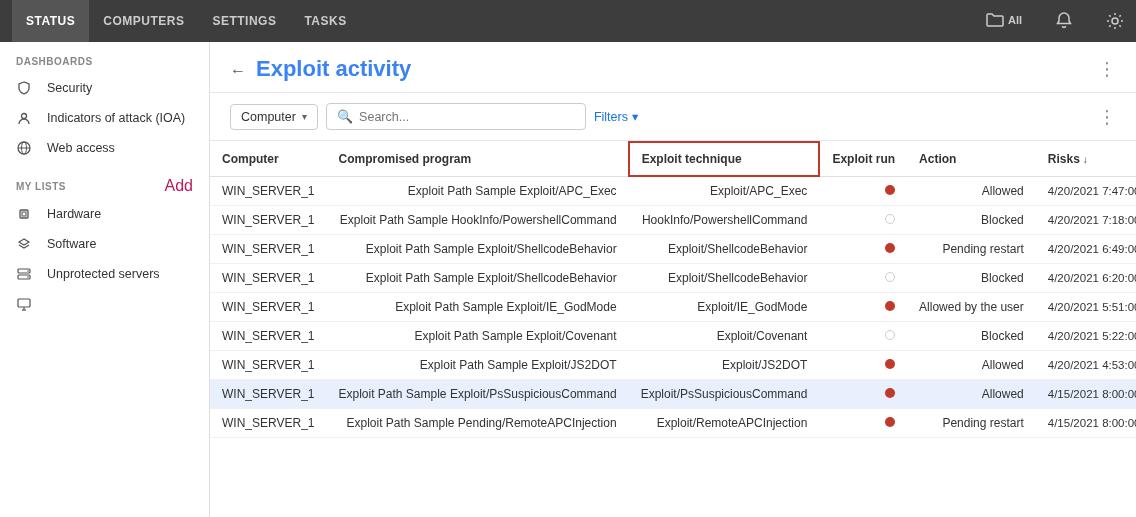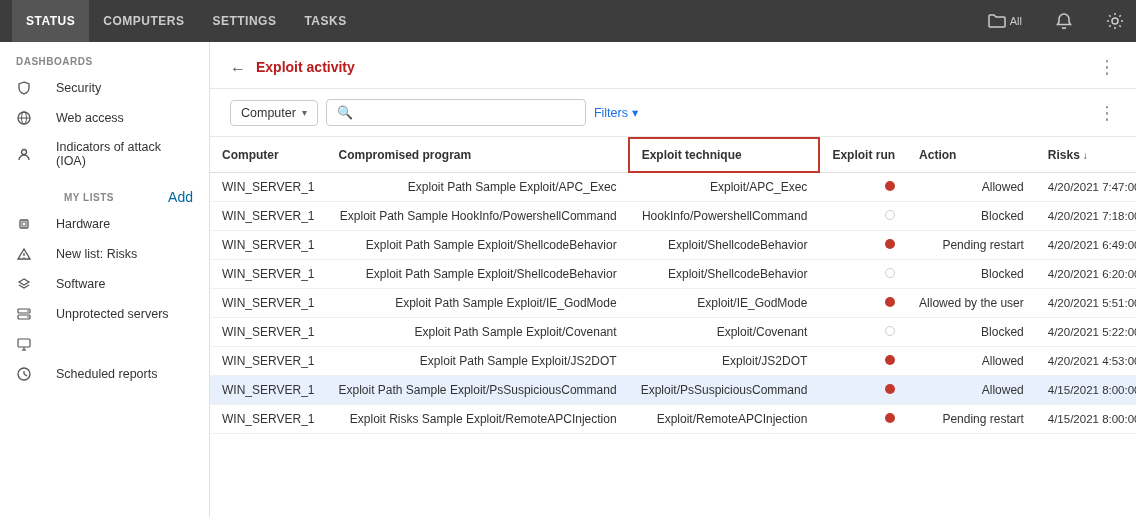--- a/index.html
+++ b/index.html
@@ -2,41 +2,41 @@
 <html><head>
   <meta charset="utf-8">
   <style>
     * { box-sizing: border-box; margin: 0; padding: 0; font-family: -apple-system, BlinkMacSystemFont, 'Segoe UI', Arial, sans-serif; }
     body { width: 1136px; height: 517px; overflow: hidden; background: #f5f5f5; display: flex; flex-direction: column; }
 
     
     .top-nav { background: #3d3d3d; display: flex; align-items: center; height: 42px; padding: 0 12px; flex-shrink: 0; }
     .top-nav-tab { color: #ccc; font-size: 12px; font-weight: 600; padding: 0 14px; height: 100%; display: flex; align-items: center; cursor: pointer; text-transform: uppercase; letter-spacing: 0.5px; }
     .top-nav-tab.active { background: #555; color: #fff; }
-    .top-nav-right { margin-left: auto; display: flex; align-items: center; gap: 34px; }
+    .top-nav-right { margin-left: auto; display: flex; align-items: flex-start; gap: 34px; font-weight: bold; }
     .top-nav-icon { color: #ccc; font-size: 16px; cursor: pointer; display: flex; align-items: center; gap: 4px; }
     .top-nav-icon span { font-size: 11px; color: #ccc; }
 
     
     .main-layout { display: flex; flex: 1; overflow: hidden; }
 
     
     .sidebar { width: 210px; background: #fff; border-right: 1px solid #e0e0e0; display: flex; flex-direction: column; flex-shrink: 0; overflow-y: auto; }
     .sidebar-section-label { font-size: 10px; font-weight: 700; color: #888; padding: 14px 16px 6px; text-transform: uppercase; letter-spacing: 0.5px; }
-    .sidebar-item { display: flex; align-items: center; gap: 24px; padding: 7px 16px; cursor: pointer; font-size: 12.5px; color: #333; }
+    .sidebar-item { display: flex; align-items: center; gap: 15px; padding: 7px 16px; cursor: pointer; font-size: 12.5px; color: #333; }
     .sidebar-item .si-icon { width: 16px; height: 16px; display: flex; align-items: center; justify-content: center; color: #555; flex-shrink: 0; }
-    .sidebar-section-header { display: flex; align-items: center; justify-content: space-between; padding: 14px 16px 4px; margin-left: 48px; }
+    .sidebar-section-header { display: flex; align-items: center; justify-content: space-between; padding: 14px 16px 4px; }
     .sidebar-section-header .label { font-size: 10px; font-weight: 700; color: #888; text-transform: uppercase; letter-spacing: 0.5px; }
-    .sidebar-section-header .add-btn { font-size: 14px; color: #0369a1; cursor: pointer; font-weight: 500; }
+    .sidebar-section-header .add-btn { font-size: 16px; color: #be185d; cursor: pointer; font-weight: 500; }
 
     
     .content { flex: 1; display: flex; flex-direction: column; background: #fff; overflow: hidden; }
     .content-header { display: flex; align-items: center; padding: 14px 20px 10px; border-bottom: 1px solid #e8e8e8; }
     .back-arrow { color: #555; margin-right: 10px; cursor: pointer; font-size: 16px; }
-    .page-title { font-size: 14px; font-weight: 700; color: #b91c1c; flex: 1; }
+    .page-title { font-size: 22px; font-weight: 700; color: #3b82f6; flex: 1; }
     .header-more { color: #888; cursor: pointer; font-size: 18px; }
 
     
     .filter-bar { display: flex; align-items: center; padding: 10px 20px; gap: 8px; border-bottom: 1px solid #e8e8e8; }
     .filter-dropdown { display: flex; align-items: center; border: 1px solid #ccc; border-radius: 4px; padding: 5px 10px; font-size: 12.5px; color: #333; cursor: pointer; background: #fff; gap: 6px; }
     .filter-dropdown .chevron { font-size: 10px; color: #666; }
     .search-box { display: flex; align-items: center; border: 1px solid #ccc; border-radius: 4px; padding: 5px 10px; flex: 1; max-width: 260px; gap: 6px; }
     .search-box input { border: none; outline: none; font-size: 12.5px; color: #333; width: 100%; }
     .search-icon { color: #888; font-size: 13px; }
     .filters-btn { color: #1a73e8; font-size: 12.5px; font-weight: 500; cursor: pointer; display: flex; align-items: center; gap: 4px; }
@@ -94,60 +94,50 @@
       <div class="si-icon">
         <svg width="14" height="14" viewBox="0 0 14 14" fill="none">
             <path d="M7 1L2 3v4c0 3 2.5 5 5 6 2.5-1 5-3 5-6V3L7 1z" stroke="#555" stroke-width="1.3" fill="none"></path>
           </svg>
       </div>
       <span>Security</span>
     </div>
     <div class="sidebar-item">
       <div class="si-icon">
         <svg width="14" height="14" viewBox="0 0 14 14" fill="none">
+            <circle cx="7" cy="5" r="2.5" stroke="#555" stroke-width="1.3"></circle>
+            <path d="M2 13c0-2.76 2.24-5 5-5s5 2.24 5 5" stroke="#555" stroke-width="1.3" fill="none"></path>
+          </svg>
+      </div>
+      <span>Indicators of attack (IOA)</span>
+    </div>
+    <div class="sidebar-item">
+      <div class="si-icon">
+        <svg width="14" height="14" viewBox="0 0 14 14" fill="none">
             <circle cx="7" cy="7" r="6" stroke="#555" stroke-width="1.3"></circle>
             <ellipse cx="7" cy="7" rx="2.5" ry="6" stroke="#555" stroke-width="1"></ellipse>
             <line x1="1" y1="7" x2="13" y2="7" stroke="#555" stroke-width="1"></line>
           </svg>
       </div>
       <span>Web access</span>
     </div>
-    <div class="sidebar-item">
-      <div class="si-icon">
-        <svg width="14" height="14" viewBox="0 0 14 14" fill="none">
-            <circle cx="7" cy="5" r="2.5" stroke="#555" stroke-width="1.3"></circle>
-            <path d="M2 13c0-2.76 2.24-5 5-5s5 2.24 5 5" stroke="#555" stroke-width="1.3" fill="none"></path>
-          </svg>
-      </div>
-      <span>Indicators of attack (IOA)</span>
-    </div>
 
     <div class="sidebar-section-header">
       <span class="label">MY LISTS</span>
       <span class="add-btn">Add</span>
     </div>
 
     <div class="sidebar-item">
       <div class="si-icon">
         <svg width="14" height="14" viewBox="0 0 14 14" fill="none">
             <rect x="3" y="3" width="8" height="8" rx="1" stroke="#555" stroke-width="1.3"></rect>
             <rect x="5" y="5" width="4" height="4" stroke="#555" stroke-width="1"></rect>
           </svg>
       </div>
       <span>Hardware</span>
-    </div>
-    <div class="sidebar-item">
-      <div class="si-icon">
-        <svg width="14" height="14" viewBox="0 0 14 14" fill="none">
-            <path d="M7 2L1 12h12L7 2z" stroke="#555" stroke-width="1.3" fill="none"></path>
-            <line x1="7" y1="6" x2="7" y2="9" stroke="#555" stroke-width="1.3"></line>
-            <circle cx="7" cy="10.5" r="0.6" fill="#555"></circle>
-          </svg>
-      </div>
-      <span>New list: Risks</span>
     </div>
     <div class="sidebar-item">
       <div class="si-icon">
         <svg width="14" height="14" viewBox="0 0 14 14" fill="none">
             <path d="M7 2L2 5l5 3 5-3-5-3z" stroke="#555" stroke-width="1.2" fill="none"></path>
             <path d="M2 8l5 3 5-3" stroke="#555" stroke-width="1.2" fill="none"></path>
           </svg>
       </div>
       <span>Software</span>
     </div>
@@ -163,47 +153,38 @@
       <span>Unprotected servers</span>
     </div>
     <div class="sidebar-item">
       <div class="si-icon">
         <svg width="14" height="14" viewBox="0 0 14 14" fill="none">
             <rect x="1" y="2" width="12" height="8" rx="1" stroke="#555" stroke-width="1.2"></rect>
             <line x1="5" y1="13" x2="9" y2="13" stroke="#555" stroke-width="1.2"></line>
             <line x1="7" y1="10" x2="7" y2="13" stroke="#555" stroke-width="1.2"></line>
           </svg>
       </div>
-    </div>
-    <div class="sidebar-item">
-      <div class="si-icon">
-        <svg width="14" height="14" viewBox="0 0 14 14" fill="none">
-            <circle cx="7" cy="7" r="6" stroke="#555" stroke-width="1.3"></circle>
-            <line x1="7" y1="4" x2="7" y2="7" stroke="#555" stroke-width="1.3"></line>
-            <line x1="7" y1="7" x2="10" y2="9" stroke="#555" stroke-width="1.3"></line>
-          </svg>
-      </div>
-      <span>Scheduled reports</span>
     </div>
   </div>
 
   <div class="content">
     <div class="content-header">
       <div class="back-arrow">←</div>
       <div class="page-title">Exploit activity</div>
       <div class="header-more">⋮</div>
     </div>
 
     <div class="filter-bar">
       <div class="filter-dropdown">
         <span>Computer</span>
         <span class="chevron">▾</span>
       </div>
       <div class="search-box">
         <span class="search-icon">🔍</span>
+        <input type="text" placeholder="Search..." style="">
       </div>
       <div class="filters-btn">
         <span>Filters</span>
         <span>▾</span>
       </div>
       <div class="filter-bar-more">⋮</div>
     </div>
 
     <div class="table-container">
       <table>
@@ -277,21 +258,21 @@
             <tr class="selected">
       <td>WIN_SERVER_1</td>
       <td>Exploit Path Sample Exploit/PsSuspiciousCommand</td>
       <td>Exploit/PsSuspiciousCommand</td>
       <td><span class="dot red"></span></td>
       <td>Allowed</td>
       <td class="date-col">4/15/2021 8:00:00 PM</td>
     </tr>
             <tr>
       <td>WIN_SERVER_1</td>
-      <td>Exploit Risks Sample Exploit/RemoteAPCInjection</td>
+      <td>Exploit Path Sample Pending/RemoteAPCInjection</td>
       <td>Exploit/RemoteAPCInjection</td>
       <td><span class="dot red"></span></td>
       <td>Pending restart</td>
       <td class="date-col">4/15/2021 8:00:00 PM</td>
     </tr>
           </tbody>
       </table>
     </div>
   </div>
 </div>

